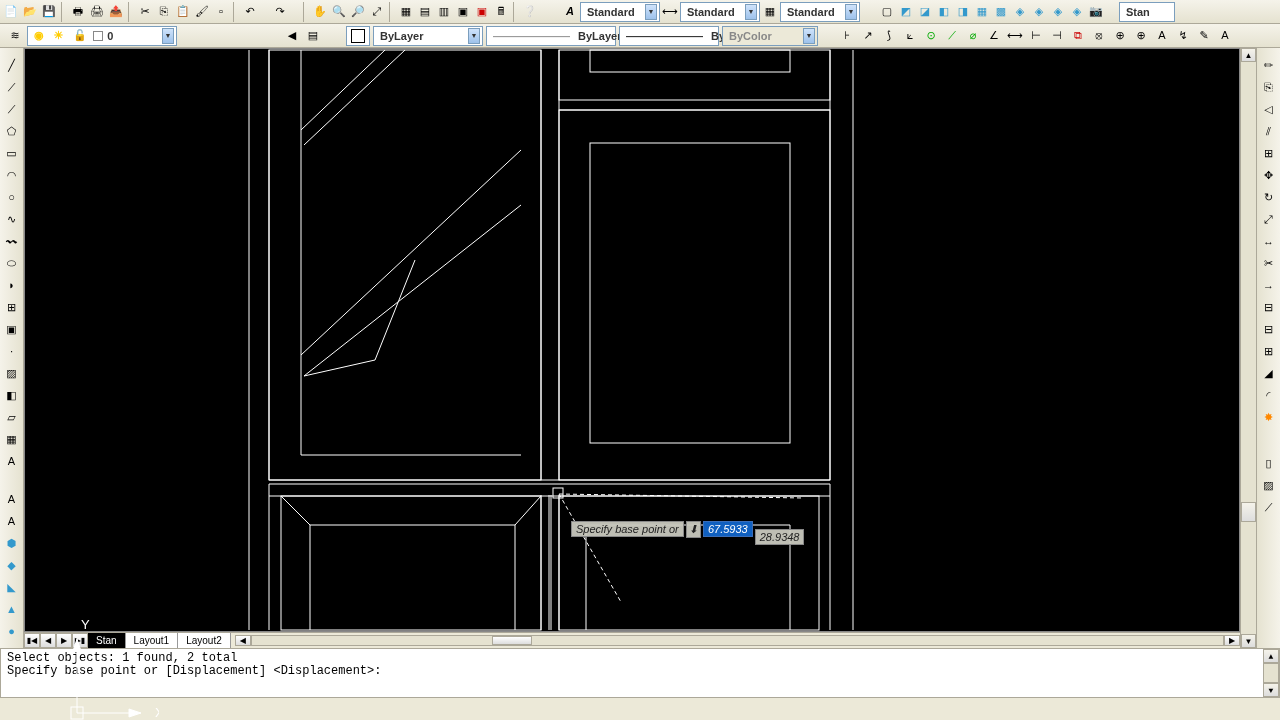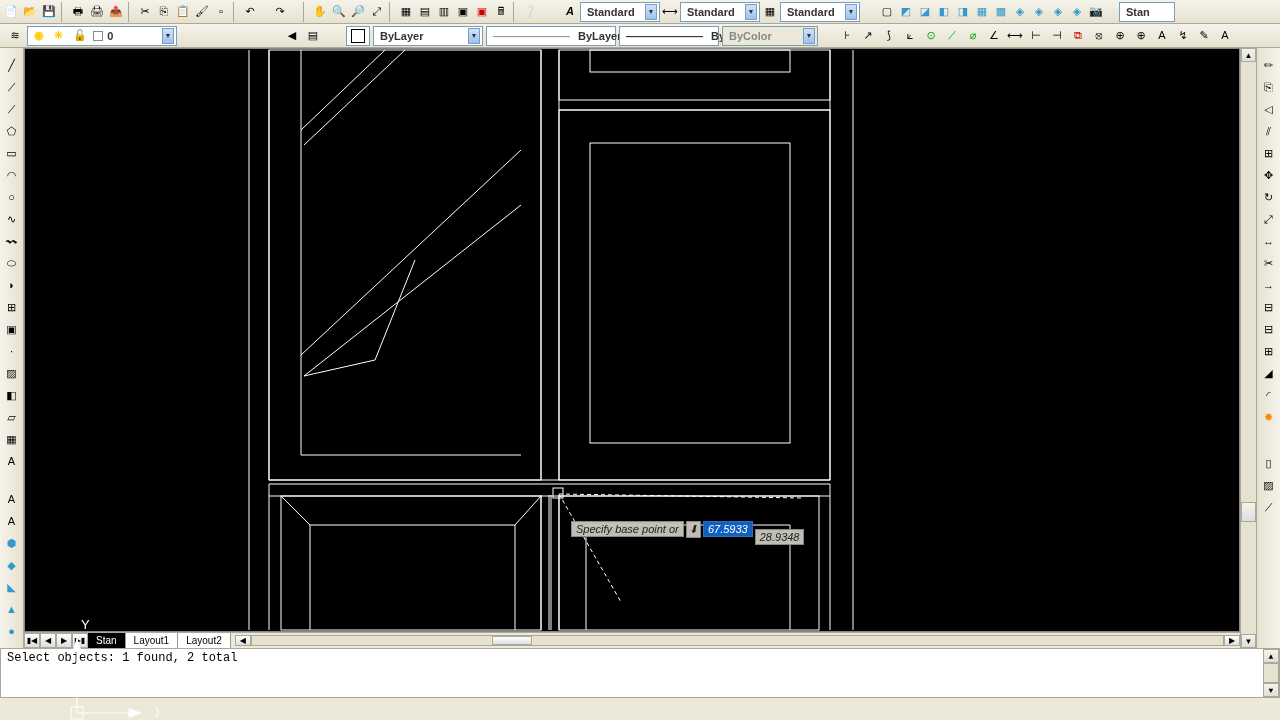--- a/index.html
+++ b/index.html
@@ -568,19 +568,20 @@
       </div>
     <div class="tool-btn">
         <span class="ic">⟋</span>
       </div>
   </div>
 </div>
 
 <div class="cmd-panel">
   <div class="cmd-text">
     <div>Select objects: 1 found, 2 total</div>
+    <div>Specify base point or [Displacement] &lt;Displacement&gt;:</div>
   </div>
   <div class="cmd-scroll">
     <div class="scroll-btn">▲</div>
     <div style="flex:1;background:#e5e2d0;border:1px solid #aca899"></div>
     <div class="scroll-btn">▼</div>
   </div>
 </div>
 
 </body></html>

